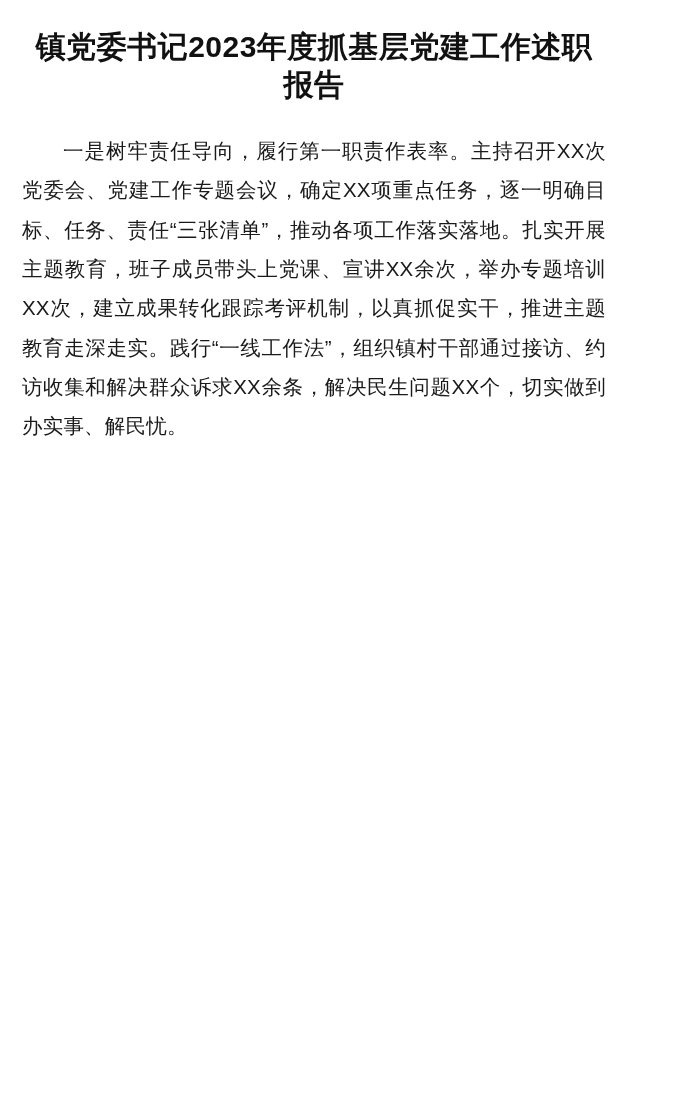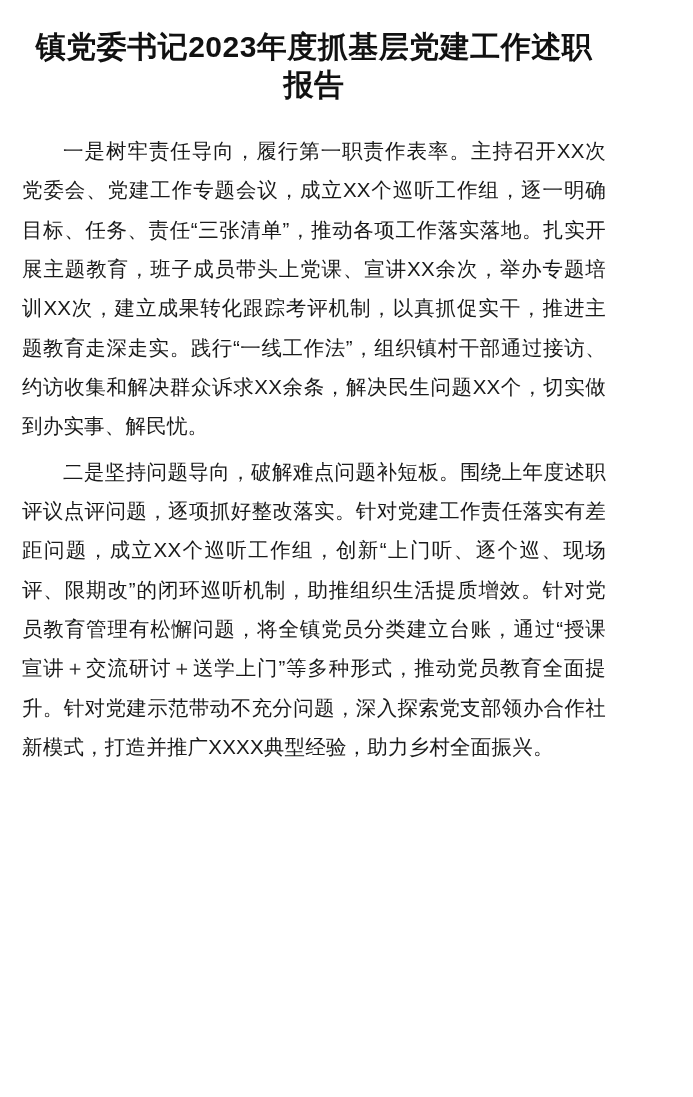--- a/index.html
+++ b/index.html
@@ -55,17 +55,16 @@
   }
 </style>
 </head>
 <body>
 
 <div class="page">
 
   <h1 class="doc-title">镇党委书记2023年度抓基层党建工作述职报告</h1>
 
 
-  <p class="para">一是树牢责任导向，履行第一职责作表率。主持召开XX次党委会、党建工作专题会议，成立XX个巡听工作组，逐一明确目标、任务、责任“三张清单”，推动各项工作落实落地。扎实开展主题教育，班子成员带头上党课、宣讲XX余次，举办专题培训XX次，建立成果转化跟踪考评机制，以真抓促实干，推进主题教育走深走实。践行“一线工作法”，组织镇村干部通过接访、约访收集和解决群众诉求XX余条，解决民生问题XX个，切实做到办实事、解民忧。</p>
+  <p class="para">一是树牢责任导向，履行第一职责作表率。主持召开XX次党委会、党建工作专题会议，确定XX项重点任务，逐一明确目标、任务、责任“三张清单”，推动各项工作落实落地。扎实开展主题教育，班子成员带头上党课、宣讲XX余次，举办专题培训XX次，建立成果转化跟踪考评机制，以真抓促实干，推进主题教育走深走实。践行“一线工作法”，组织镇村干部通过接访、约访收集和解决群众诉求XX余条，解决民生问题XX个，切实做到办实事、解民忧。</p>
 
-  <p class="para">二是坚持问题导向，破解难点问题补短板。围绕上年度述职评议点评问题，逐项抓好整改落实。针对党建工作责任落实有差距问题，成立XX个巡听工作组，创新“上门听、逐个巡、现场评、限期改”的闭环巡听机制，助推组织生活提质增效。针对党员教育管理有松懈问题，将全镇党员分类建立台账，通过“授课宣讲＋交流研讨＋送学上门”等多种形式，推动党员教育全面提升。针对党建示范带动不充分问题，深入探索党支部领办合作社新模式，打造并推广XXXX典型经验，助力乡村全面振兴。</p>
 
 </div>
 
 </body></html>

